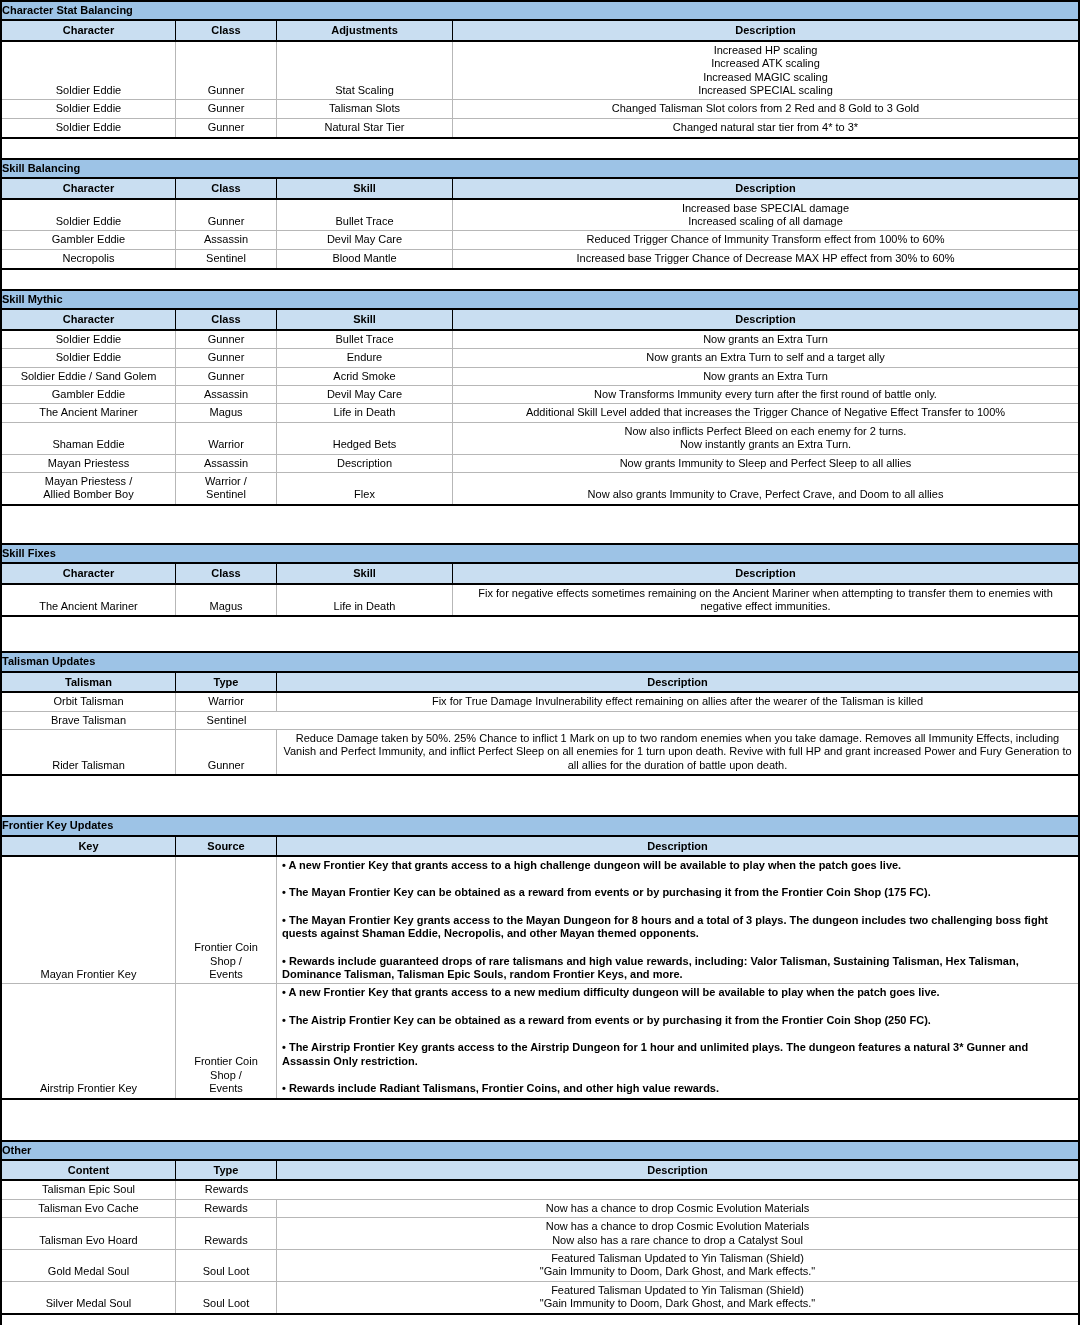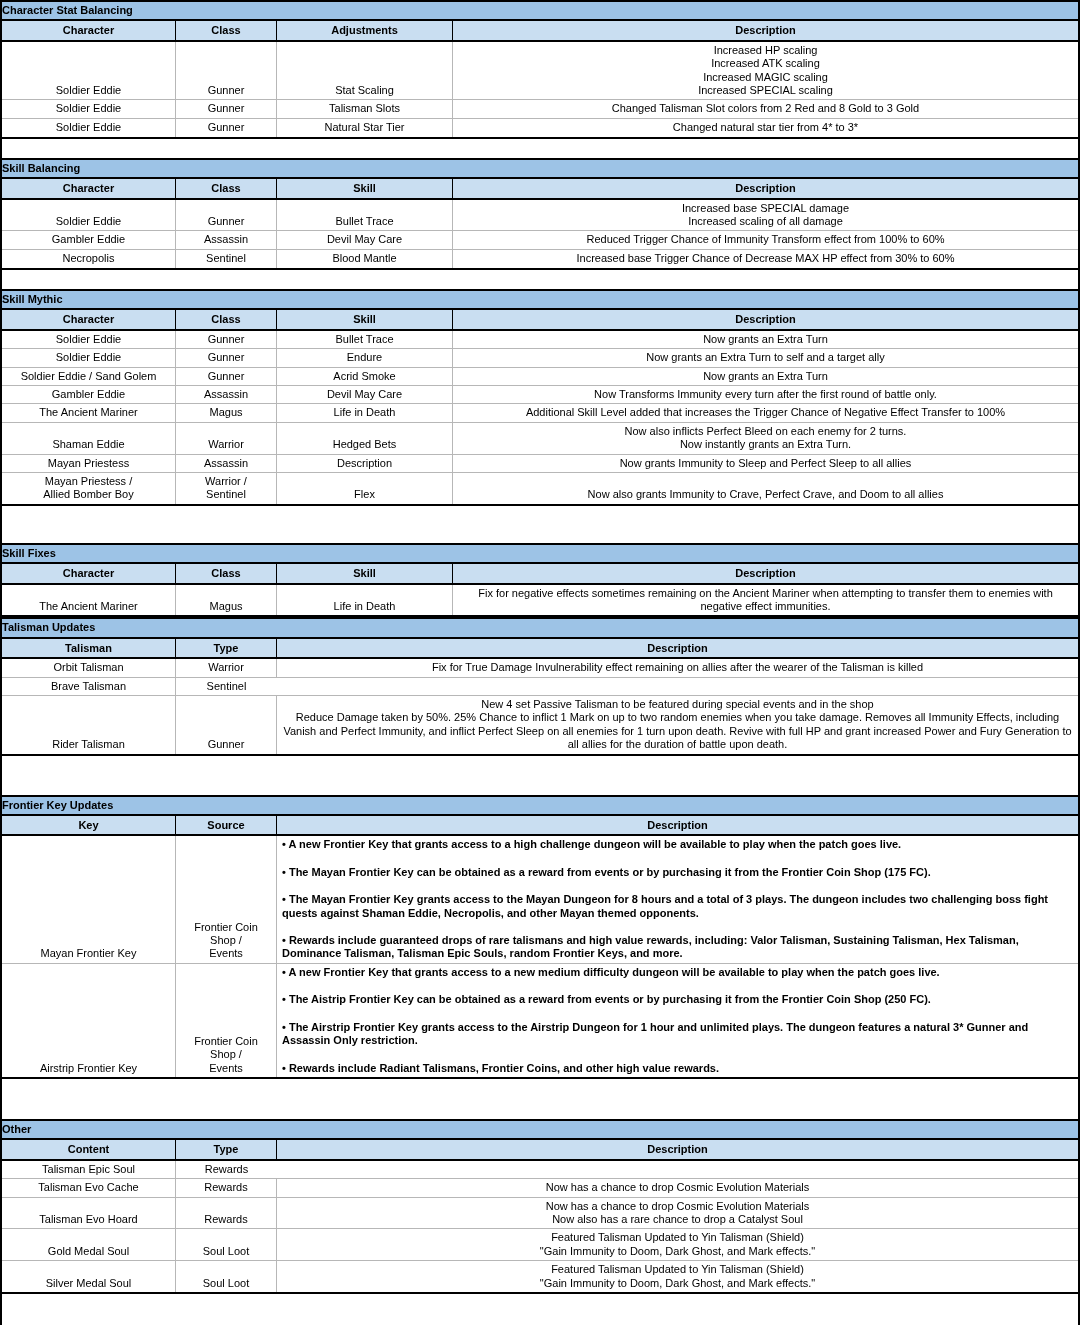--- a/index.html
+++ b/index.html
@@ -31,21 +31,21 @@
   .bcell:last-child { border-right:none; }
   .bcell.left { text-align:left; padding-left:5px;font-weight:bold; }
   .bcell.paras .line + .line { margin-top:14px; }
   .c0 { width:174px; flex:0 0 174px; }
   .c1 { width:101px; flex:0 0 101px; }
   .cols4 .c2 { width:176px; flex:0 0 176px; }
   .cols4 .c3, .cols3 .c2 { flex:1 1 auto; }
   #skill-balancing      { margin-top:19px; }
   #skill-changes        { margin-top:19px; }
   #skill-fixes          { margin-top:37px; }
-  #talisman-updates     { }
+  #talisman-updates     { margin-top:34px; }
   #frontier-key-updates { margin-top:39px; }
   #other                { margin-top:40px; }
 </style>
 </head>
 <body>
 
 <div class="sheet">
     <div class="tbl cols4" id="character-stat-balancing">
       <div class="title">Character Stat Balancing</div>
       <div class="hrow">
@@ -326,21 +326,20 @@
         </div>
       </div>
       <div class="brow">
         <div class="bcell c0">
           <div class="line">Rider Talisman</div>
         </div>
         <div class="bcell c1">
           <div class="line">Gunner</div>
         </div>
         <div class="bcell c2">
-          <div class="line">New 4 set Passive Talisman to be featured during special events and in the shop</div>
           <div class="line">Reduce Damage taken by 50%. 25% Chance to inflict 1 Mark on up to two random enemies when you take damage. Removes all Immunity Effects, including Vanish and Perfect Immunity, and inflict Perfect Sleep on all enemies for 1 turn upon death. Revive with full HP and grant increased Power and Fury Generation to all allies for the duration of battle upon death.</div>
         </div>
       </div>
     </div>
     <div class="tbl cols3" id="frontier-key-updates">
       <div class="title">Frontier Key Updates</div>
       <div class="hrow">
         <div class="hcell c0">Key</div>
         <div class="hcell c1">Source</div>
         <div class="hcell c2">Description</div>

